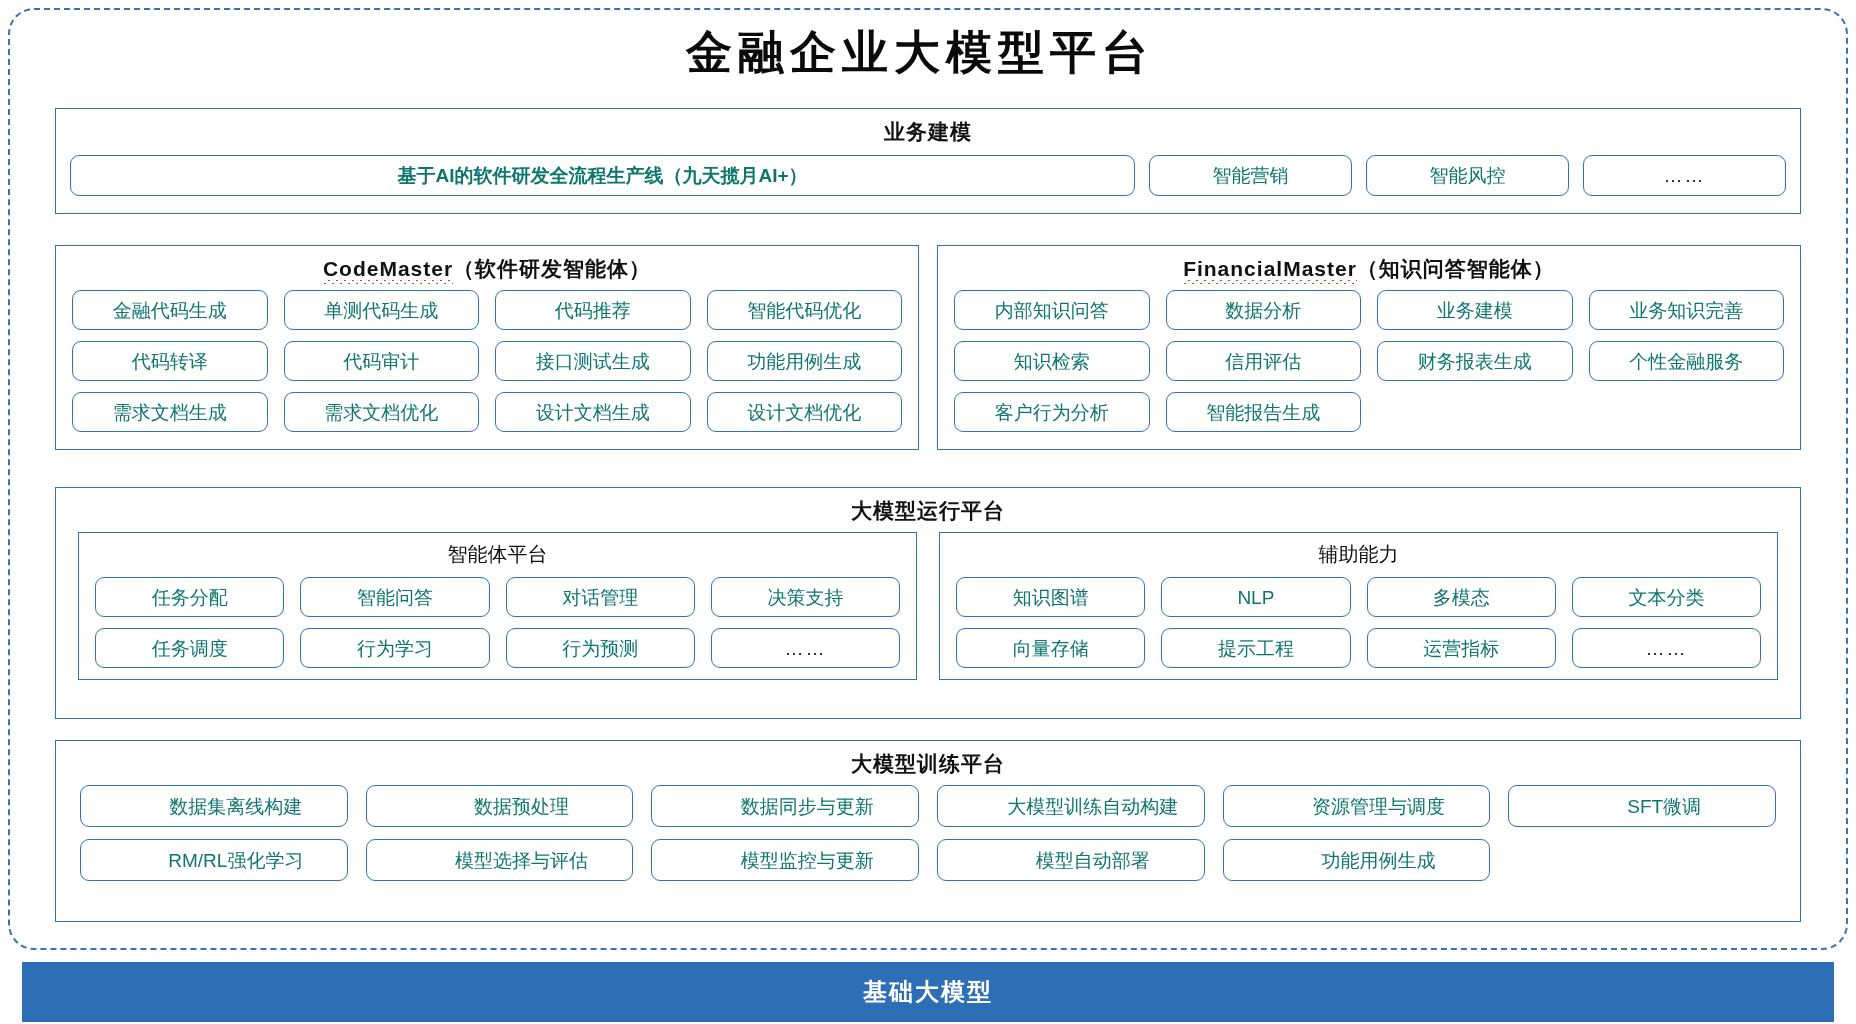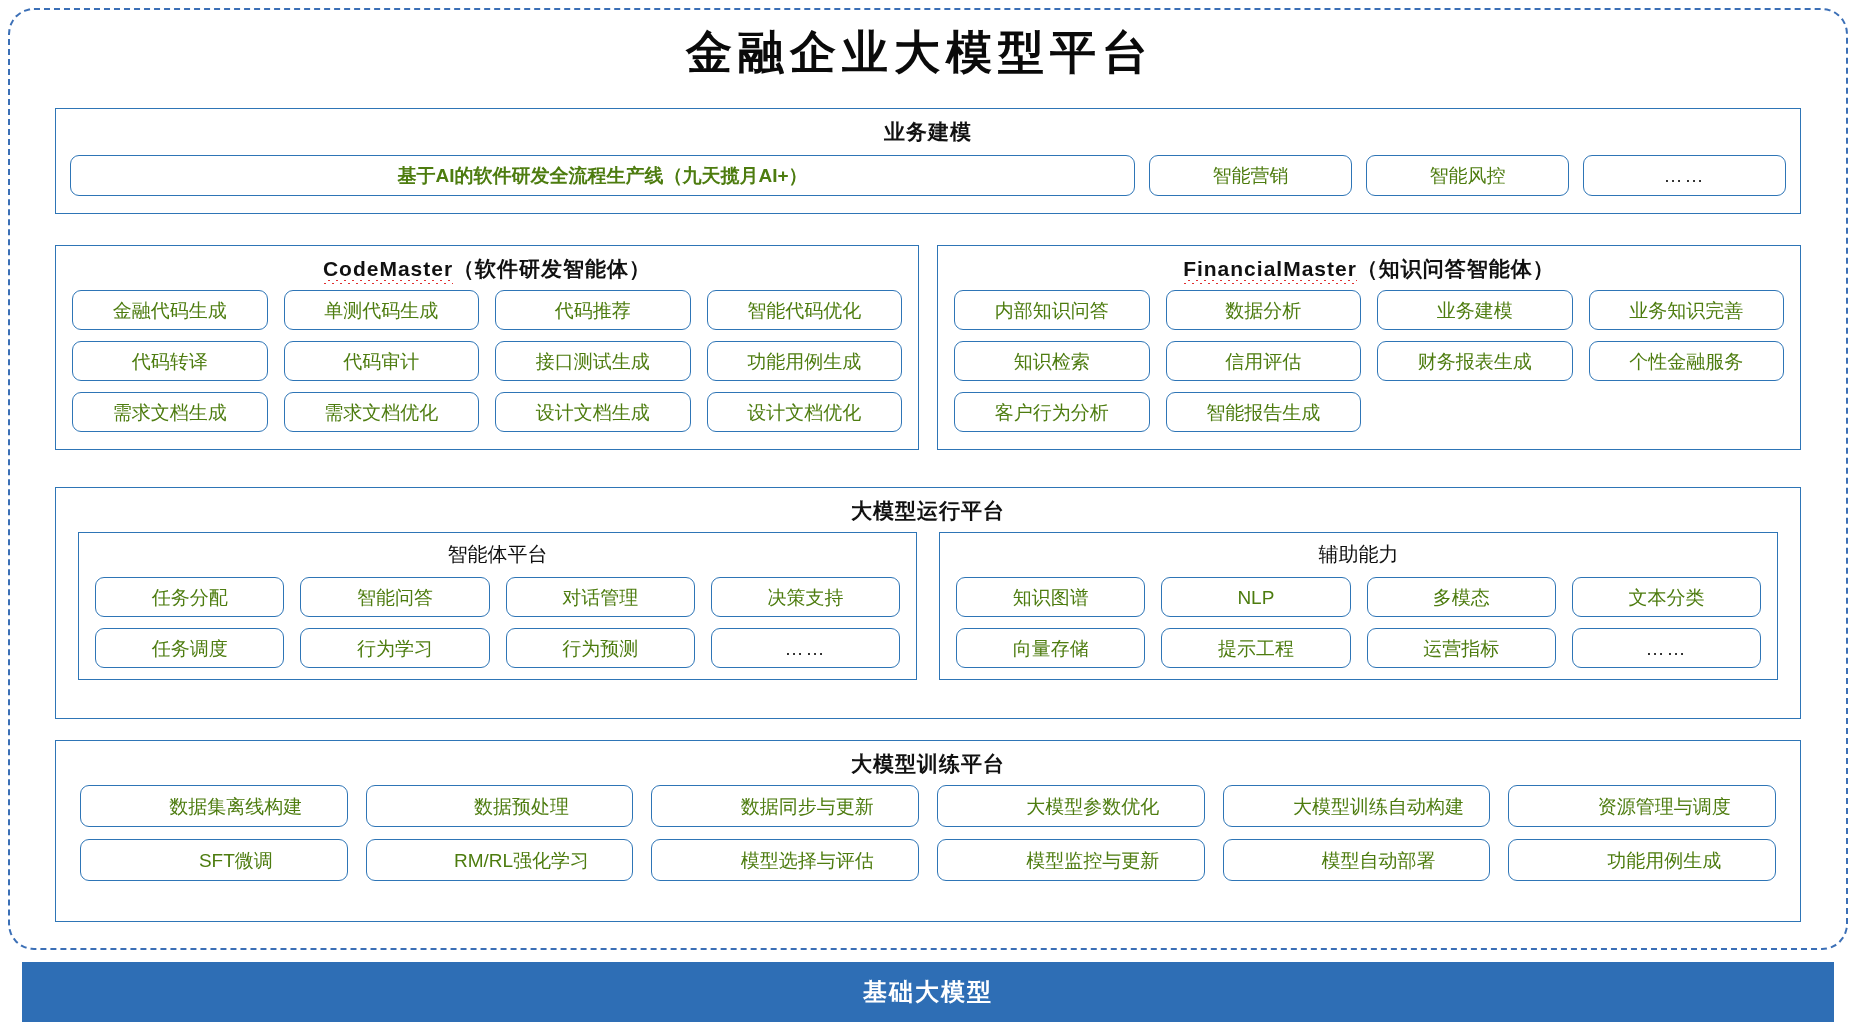--- a/index.html
+++ b/index.html
@@ -84,21 +84,21 @@
 
   
   .pill {
     border: 1.5px solid #2e75b6;
     border-radius: 9px;
     background: #ffffff;
     display: flex;
     align-items: center;
     justify-content: center;
     font-size: 19px;
-    color: #4d7c0f;
+    color: #0f766e;
     height: 40px;
     white-space: nowrap;
     line-height: 1;
   }
   .pill.bold { font-weight: 700; font-size: 19px; }
   .pill.dots { letter-spacing: 2px; color: #1a1a1a; }
 
   .grid4 {
     display: grid;
     grid-template-columns: repeat(4, 1fr);
@@ -272,21 +272,20 @@
     </div>
   </div>
 
   <div class="section" id="sec-train">
     <div class="section-title">大模型训练平台</div>
     <div id="train-body">
       <div class="grid6">
         <div class="pill">数据集离线构建</div>
         <div class="pill">数据预处理</div>
         <div class="pill">数据同步与更新</div>
-        <div class="pill">大模型参数优化</div>
         <div class="pill">大模型训练自动构建</div>
         <div class="pill">资源管理与调度</div>
         <div class="pill">SFT微调</div>
         <div class="pill">RM/RL强化学习</div>
         <div class="pill">模型选择与评估</div>
         <div class="pill">模型监控与更新</div>
         <div class="pill">模型自动部署</div>
         <div class="pill">功能用例生成</div>
       </div>
     </div>

